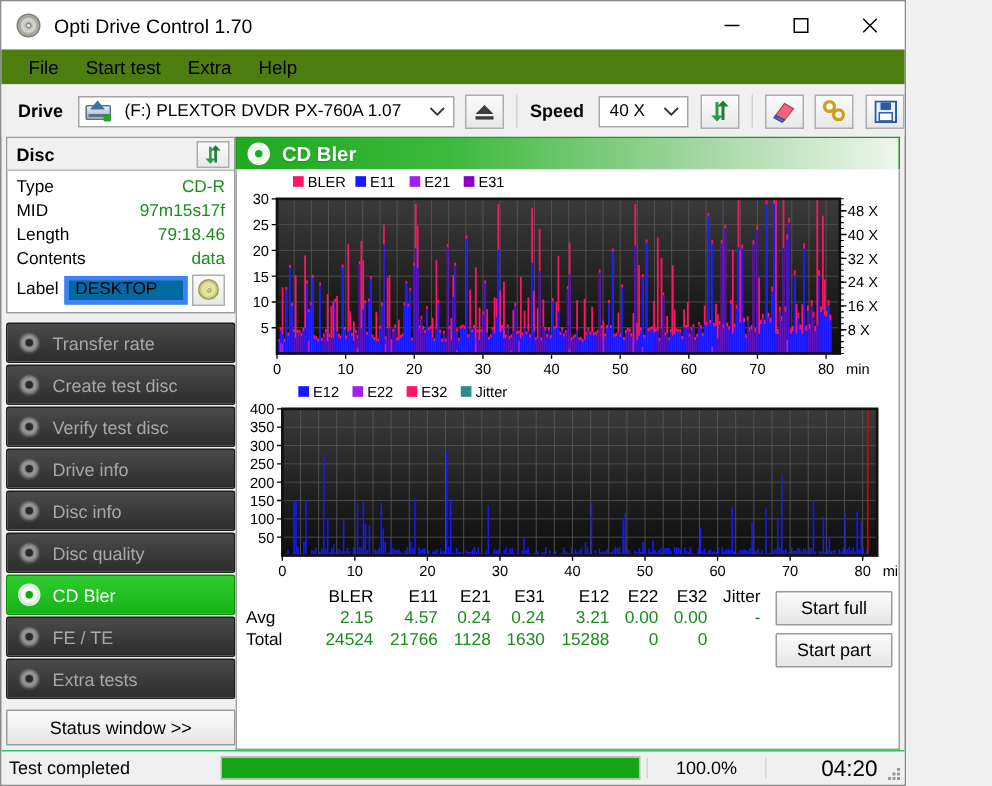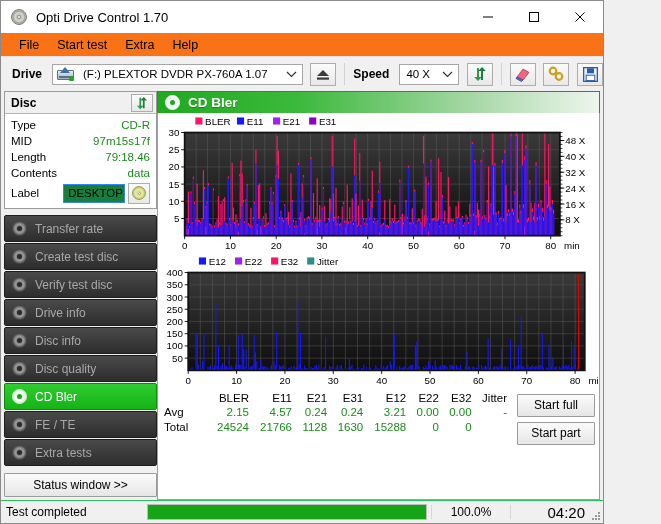--- a/index.html
+++ b/index.html
@@ -20,21 +20,21 @@
     position:absolute;left:1px;top:1px;width:16px;height:16px;border-radius:50%;
     background:radial-gradient(circle at 50% 50%,#fff 0 18%,#bdbdb5 20%,#d8d8cf 42%,#9f9f96 62%,#e8e8e0 80%,#8d8d84 100%);
     border:1px solid #7d7d74;box-sizing:border-box;
   }
   .app-icon .hole{position:absolute;left:7px;top:7px;width:4px;height:4px;border-radius:50%;background:#fff;border:1px solid #8a8a82;box-sizing:border-box;}
   .title-text{font-size:13px;color:#000;white-space:nowrap;}
   .title-spacer{flex:1;}
   .winbtn{width:46px;height:31px;display:flex;align-items:center;justify-content:center;flex:none;}
   .winbtn svg{display:block;}
   
-  .menubar{height:23px;display:flex;align-items:center;background:#f97316;padding-left:9px;flex:none;}
+  .menubar{height:23px;display:flex;align-items:center;background:#4d7c0f;padding-left:9px;flex:none;}
   .menu-item{font-size:12.5px;padding:2px 9px;white-space:nowrap;}
   .menu-sep-line{height:1px;background:#e2e2e2;flex:none;}
   
   .toolbar{height:34px;display:flex;align-items:center;background:#f0f0f0;flex:none;position:relative;}
   .tb-label{font-weight:bold;font-size:12px;margin-left:11px;margin-right:10px;white-space:nowrap;}
   .combo{
     height:21px;background:#fff;border:1px solid #a6a6a6;box-sizing:border-box;
     display:flex;align-items:center;position:relative;
   }
   .combo.drive{width:261px;}
@@ -61,22 +61,22 @@
     border-bottom:1px solid #b9b9b9;background:#f0f0f0;padding:0 3px 0 6px;box-sizing:border-box;
   }
   .disc-head .t{font-weight:bold;font-size:12px;}
   .disc-rows{padding:3px 6px 4px 6px;}
   .drow{display:flex;justify-content:space-between;align-items:center;height:16px;font-size:11.5px;}
   .drow .k{color:#000;}
   .drow .v{color:#1a8c1a;}
   .labelrow{display:flex;align-items:center;height:22px;margin-top:1px;}
   .labelrow .k{font-size:11.5px;margin-right:4px;}
   .lbl-input{
-    flex:1;height:19px;border:1px solid #3b82f6;background:#15803d;box-sizing:border-box;
-    font-size:11.5px;display:flex;align-items:center;padding-left:4px;margin-left:20px;
+    flex:1;height:19px;border:3px solid #3b82f6;background:#0369a1;box-sizing:border-box;
+    font-size:11.5px;display:flex;align-items:center;padding-left:4px;
   }
   .cdbtn{width:22px;height:21px;border:1px solid #adadad;background:linear-gradient(#fbfbfb,#e8e8e8);
     box-sizing:border-box;display:flex;align-items:center;justify-content:center;margin-left:3px;flex:none;}
   .cd-glyph{width:14px;height:14px;border-radius:50%;
     background:radial-gradient(circle at 50% 50%,#fff 0 16%,#d9d98a 18%,#eaea9c 45%,#c2c276 70%,#f2f2c0 88%,#b5b56a 100%);
     border:1px solid #9d9d5e;box-sizing:border-box;position:relative;}
   .cd-glyph:after{content:"";position:absolute;left:5px;top:5px;width:3px;height:3px;background:#fff;border-radius:50%;border:1px solid #a3a36a;box-sizing:border-box;}
   .navlist{margin-top:6px;width:153px;}
   .navbtn{
     height:27px;margin-bottom:1px;display:flex;align-items:center;

